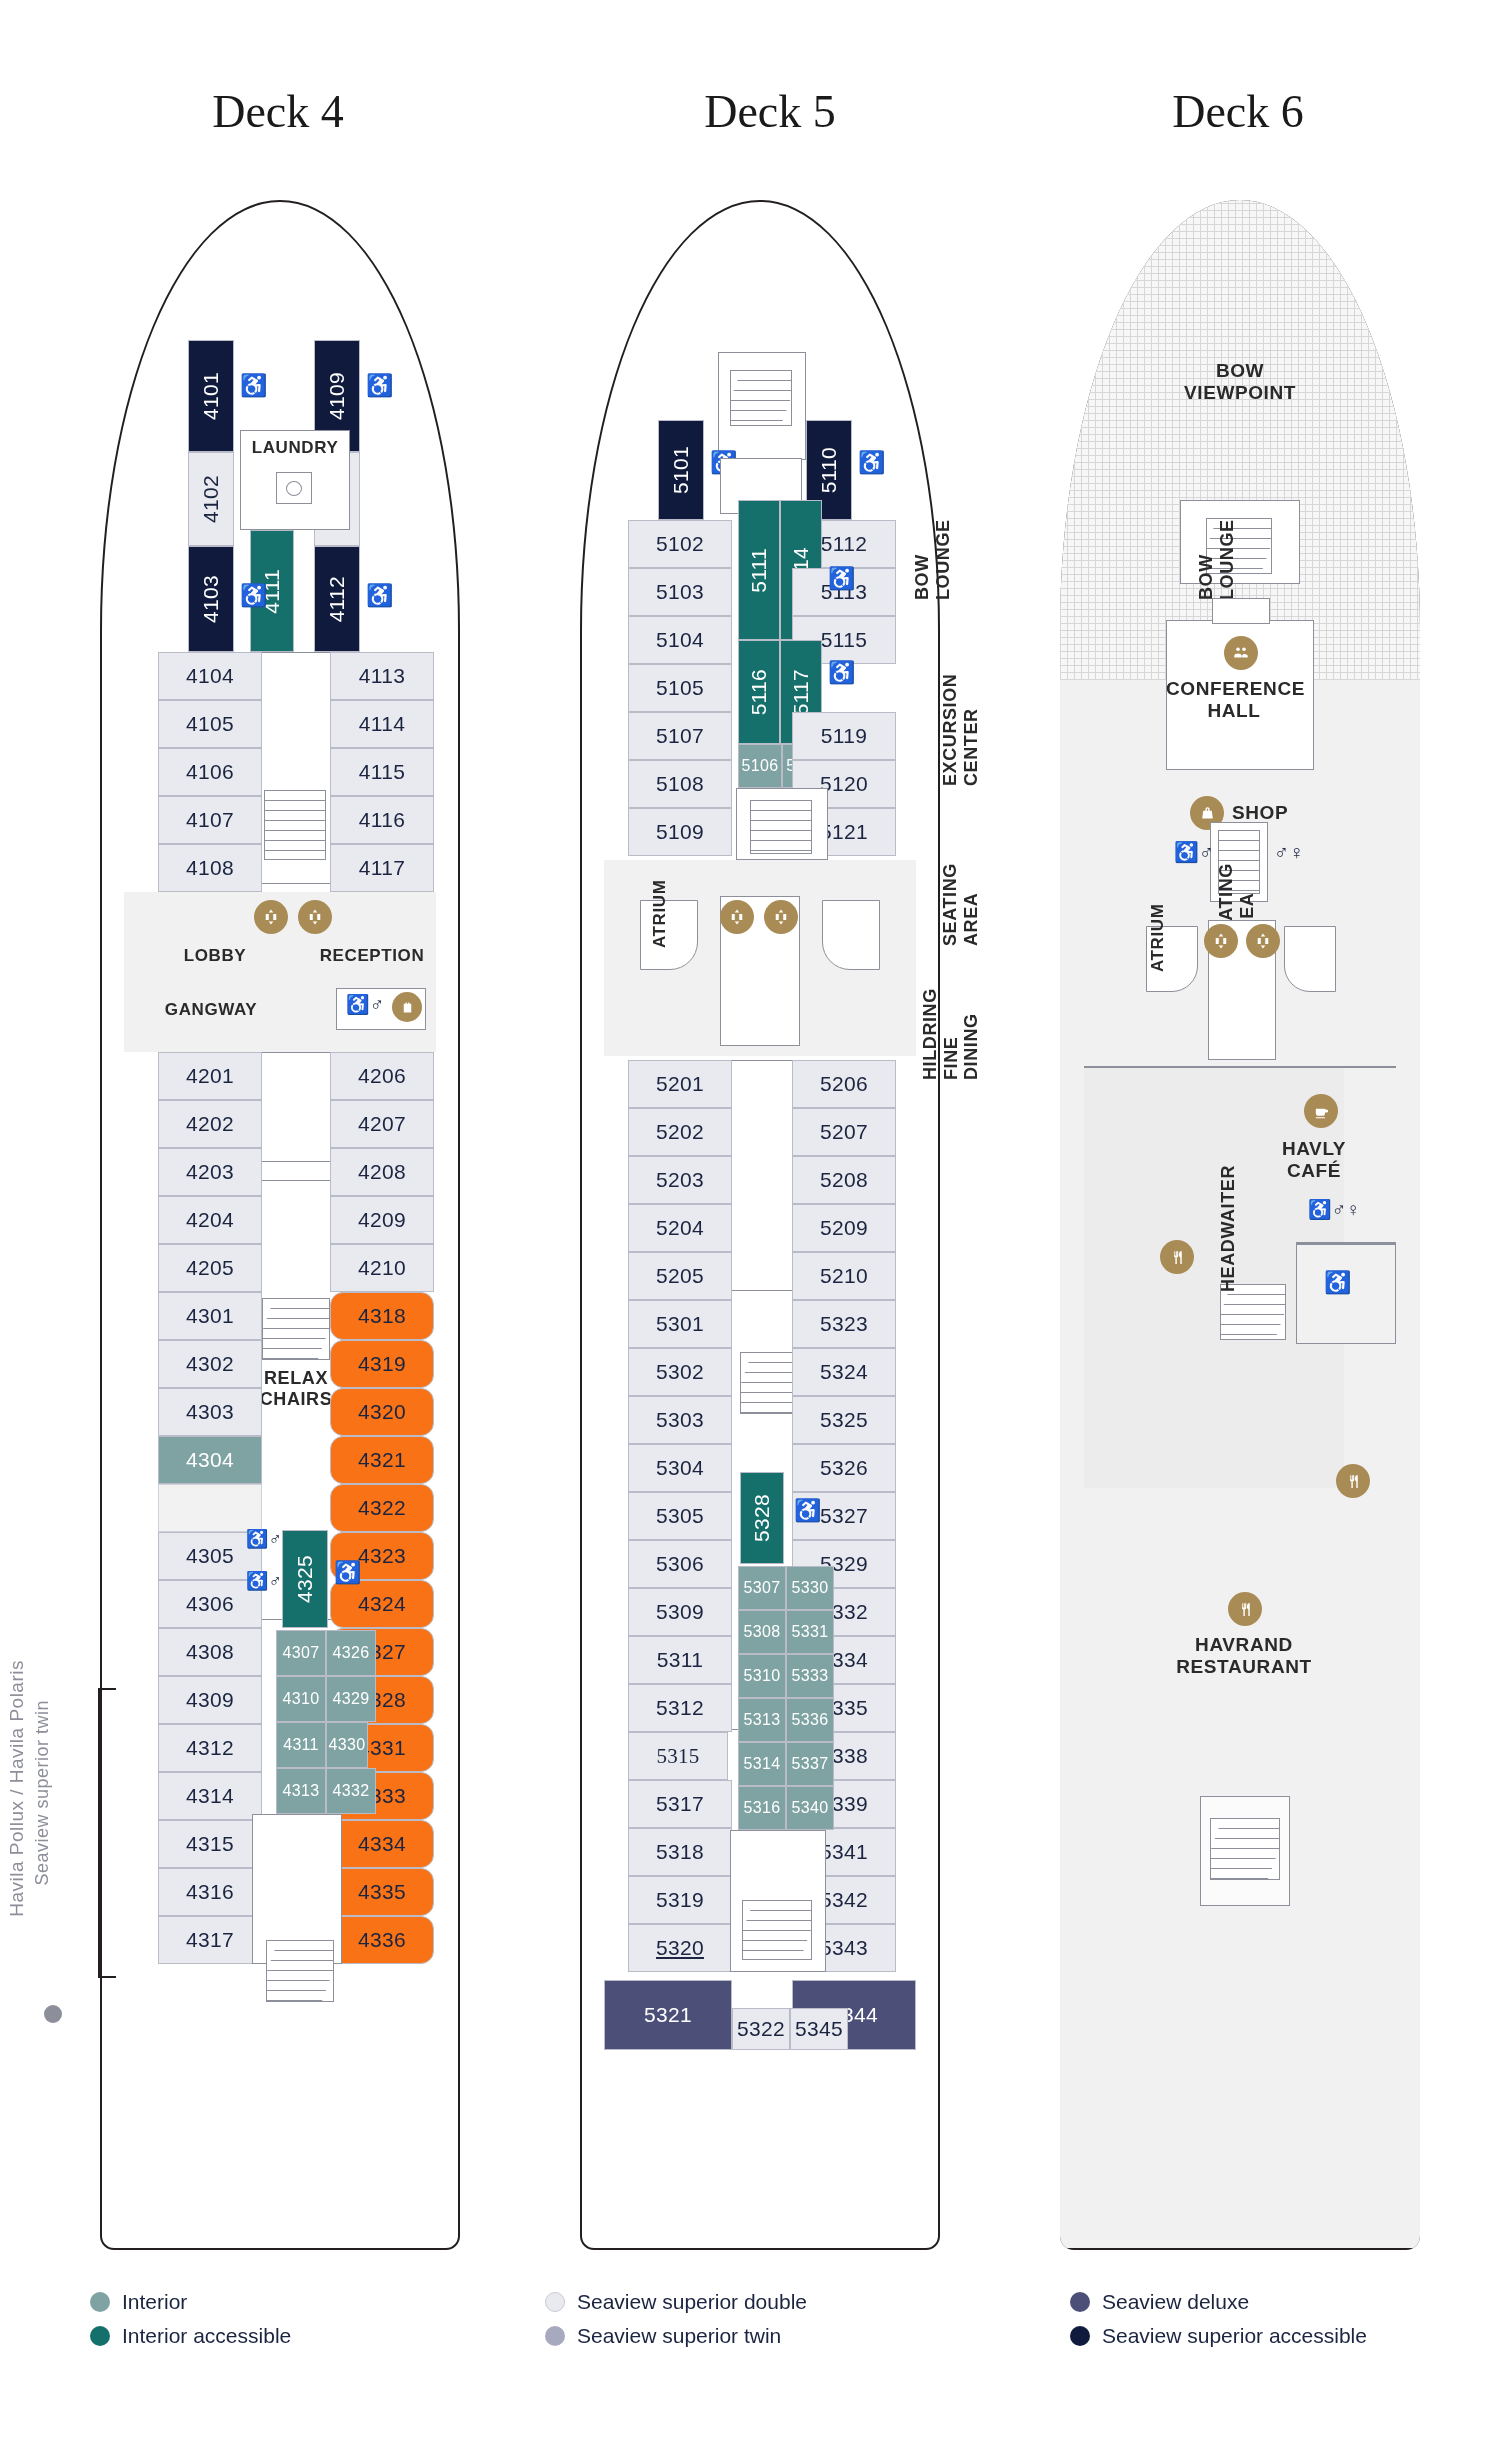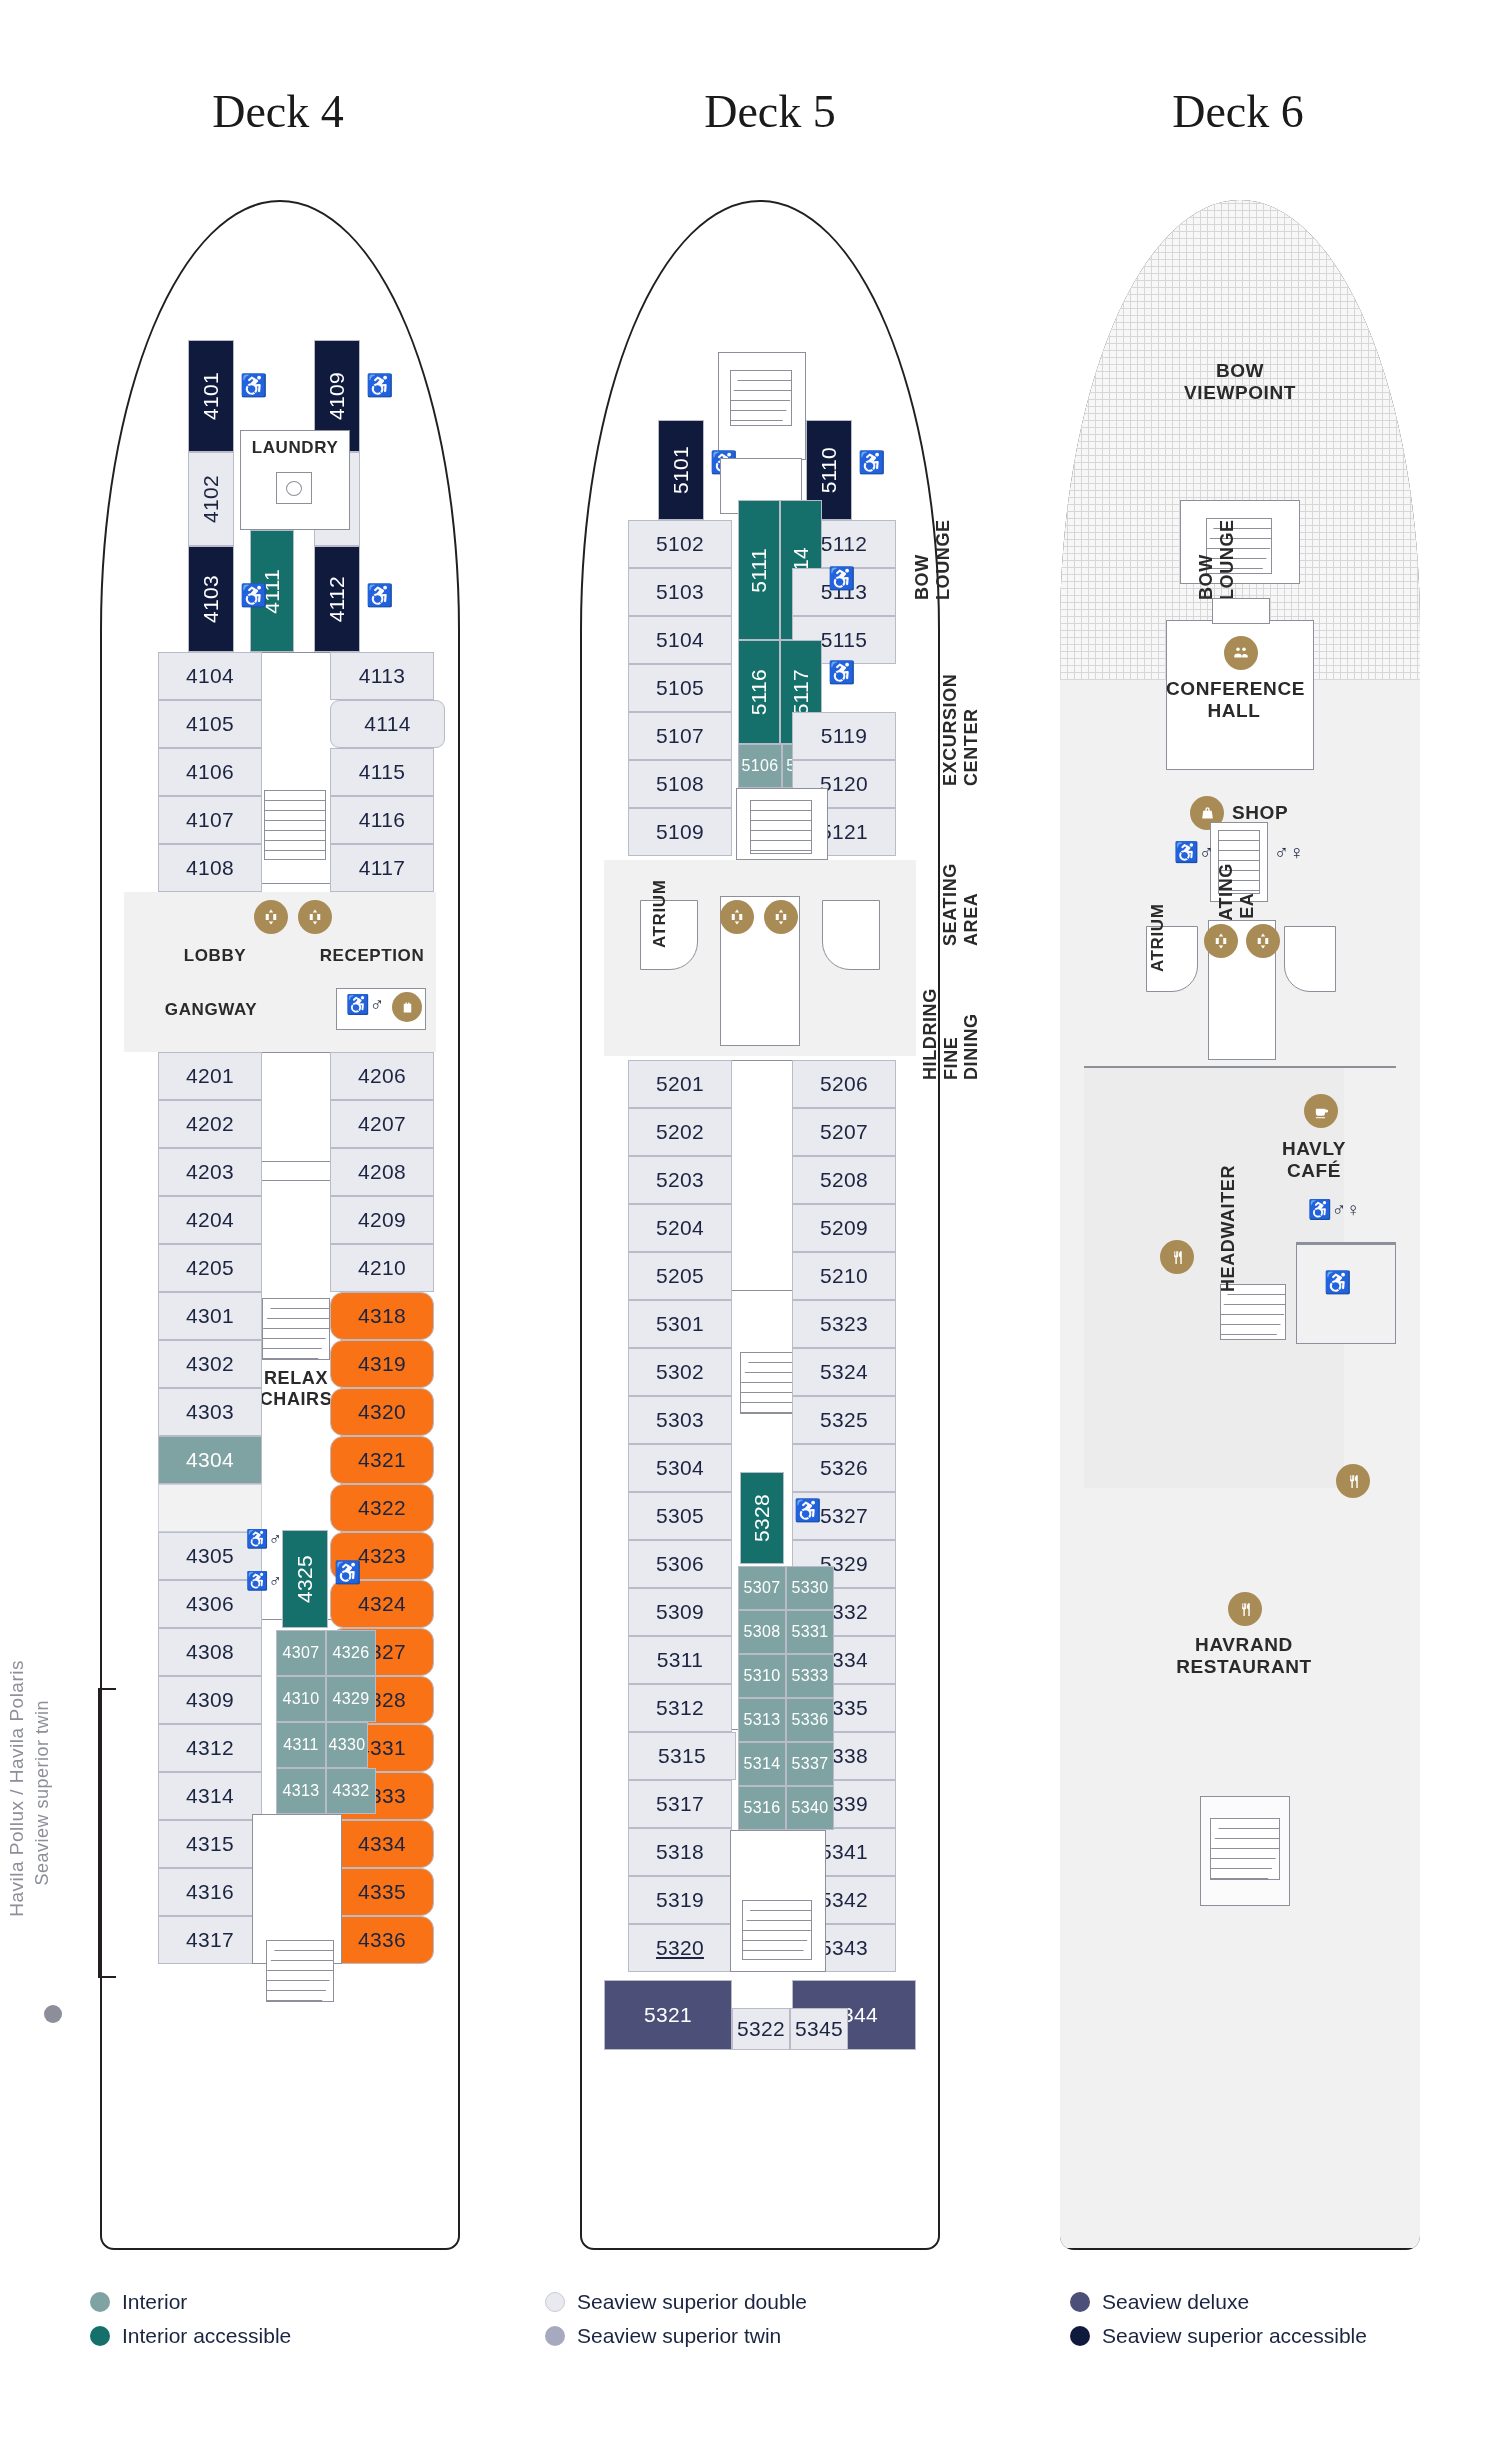--- a/index.html
+++ b/index.html
@@ -194,21 +194,21 @@
   <div class="cab c-ssd" style="left:58px; top:596px; width:104px;">
       <span>4107</span>
     </div>
   <div class="cab c-ssd" style="left:58px; top:644px; width:104px;">
       <span>4108</span>
     </div>
 
   <div class="cab c-ssd" style="left:230px; top:452px; width:104px;">
       <span>4113</span>
     </div>
-  <div class="cab c-ssd" style="left:230px; top:500px; width:115px;border-radius:9px;">
+  <div class="cab c-ssd" style="left:230px; top:500px; width:104px;">
       <span>4114</span>
     </div>
   <div class="cab c-ssd" style="left:230px; top:548px; width:104px;">
       <span>4115</span>
     </div>
   <div class="cab c-ssd" style="left:230px; top:596px; width:104px;">
       <span>4116</span>
     </div>
   <div class="cab c-ssd" style="left:230px; top:644px; width:104px;">
       <span>4117</span>
@@ -538,21 +538,21 @@
     </div>
   <div class="cab c-ssd" style="left:48px; top:1388px; width:104px;">
       <span>5309</span>
     </div>
   <div class="cab c-ssd" style="left:48px; top:1436px; width:104px;">
       <span>5311</span>
     </div>
   <div class="cab c-ssd" style="left:48px; top:1484px; width:104px;">
       <span>5312</span>
     </div>
-  <div class="cab c-ssd" style="left:48px; top:1532px; width:108px;">
+  <div class="cab c-ssd" style="left:48px; top:1532px; width:100px;font-family:Liberation Serif, serif;">
       <span>5315</span>
     </div>
   <div class="cab c-ssd" style="left:48px; top:1580px; width:104px;">
       <span>5317</span>
     </div>
   <div class="cab c-ssd" style="left:48px; top:1628px; width:104px;">
       <span>5318</span>
     </div>
   <div class="cab c-ssd" style="left:48px; top:1676px; width:104px;">
       <span>5319</span>

